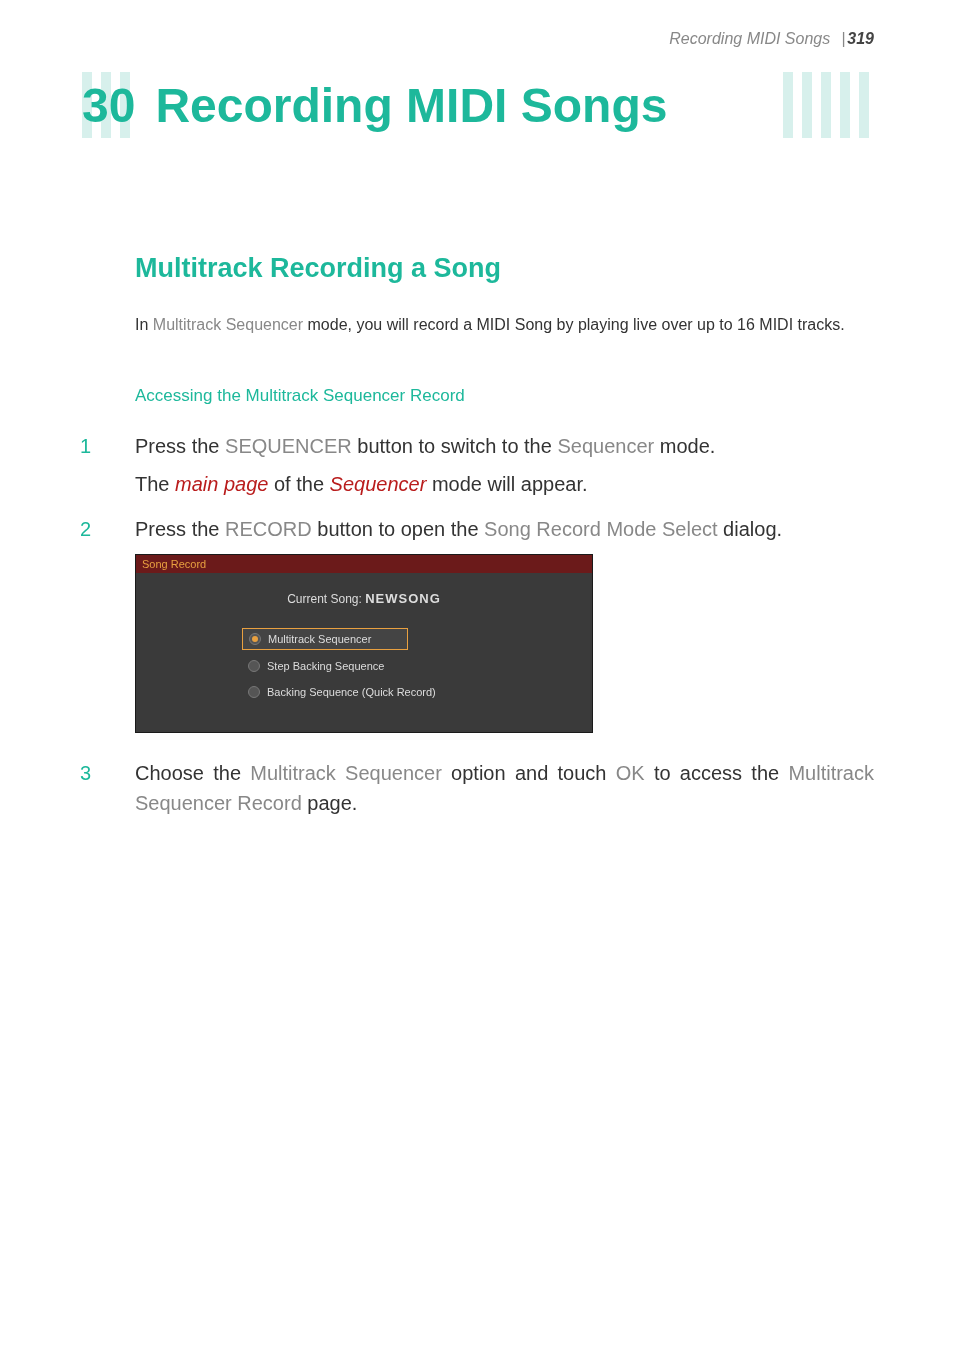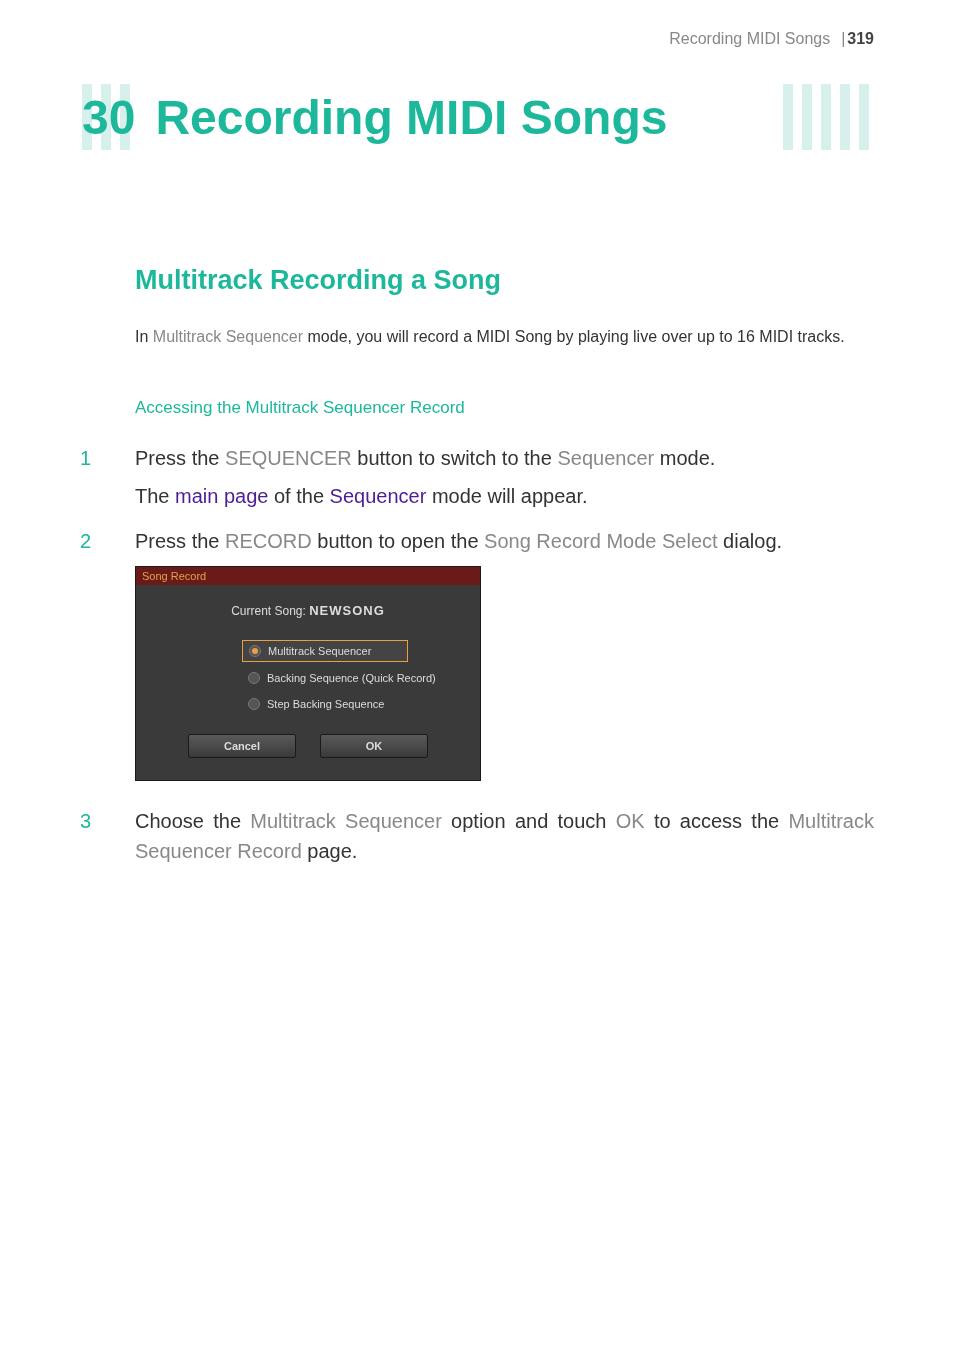--- a/index.html
+++ b/index.html
@@ -12,21 +12,22 @@
       height: 1354px;
       background: #ffffff;
       font-family: Arial, Helvetica, sans-serif;
       position: relative;
       padding: 30px 80px 30px 80px;
     }
     .header-line {
       text-align: right;
       font-size: 16px;
       color: #888;
-      margin-bottom: 42px;
+      margin-bottom: 30px;
+      font-style: italic;
     }
     .header-divider {
       color: #888;
       margin: 0 2px;
     }
     .page-num {
       font-weight: bold;
       color: #444;
     }
     .chapter-heading {
@@ -111,33 +112,34 @@
     }
     .sub-step {
       margin-left: 55px;
       font-size: 20px;
       color: #333;
       margin-bottom: 15px;
       margin-top: 8px;
       line-height: 1.5;
     }
     .sub-step .emphasis {
-      color: #4c1d95;
+      color: #b91c1c;
+      font-style: italic;
     }
     .step-3-text {
       text-align: justify;
     }
     
     .dialog-container {
       margin-left: 55px;
       margin-top: 10px;
       margin-bottom: 25px;
     }
     .dialog {
-      width: 346px;
+      width: 458px;
       background: #3a3a3a;
       border: 1px solid #1a1a1a;
       font-family: 'Arial', sans-serif;
     }
     .dialog-titlebar {
       background: #6b1a1a;
       color: #e8a040;
       font-size: 11px;
       padding: 3px 6px;
       height: 18px;
@@ -269,30 +271,26 @@
       <div class="current-song">
         <span>Current Song: </span><span class="current-song-value">NEWSONG</span>
       </div>
       <div class="radio-group">
         <div class="radio-option selected">
           <div class="radio-circle checked"></div>
           <span>Multitrack Sequencer</span>
         </div>
         <div class="radio-option">
           <div class="radio-circle"></div>
-          <span>Backing Sequence (Quick Record)</span>
+          <span>Step Backing Sequence</span>
         </div>
         <div class="radio-option">
           <div class="radio-circle"></div>
-          <span>Step Backing Sequence</span>
+          <span>Backing Sequence (Quick Record)</span>
         </div>
-      </div>
-      <div class="dialog-buttons">
-        <div class="dialog-button">Cancel</div>
-        <div class="dialog-button">OK</div>
       </div>
     </div>
   </div>
 </div>
 
 <div class="step">
   <div class="step-num">3</div>
   <div class="step-text step-3-text">
     <span>Choose the </span><span class="emphasis">Multitrack Sequencer</span><span> option and touch </span><span class="emphasis">OK</span><span> to access the </span><span class="emphasis">Multitrack Sequencer Record</span><span> page.</span>
   </div>

